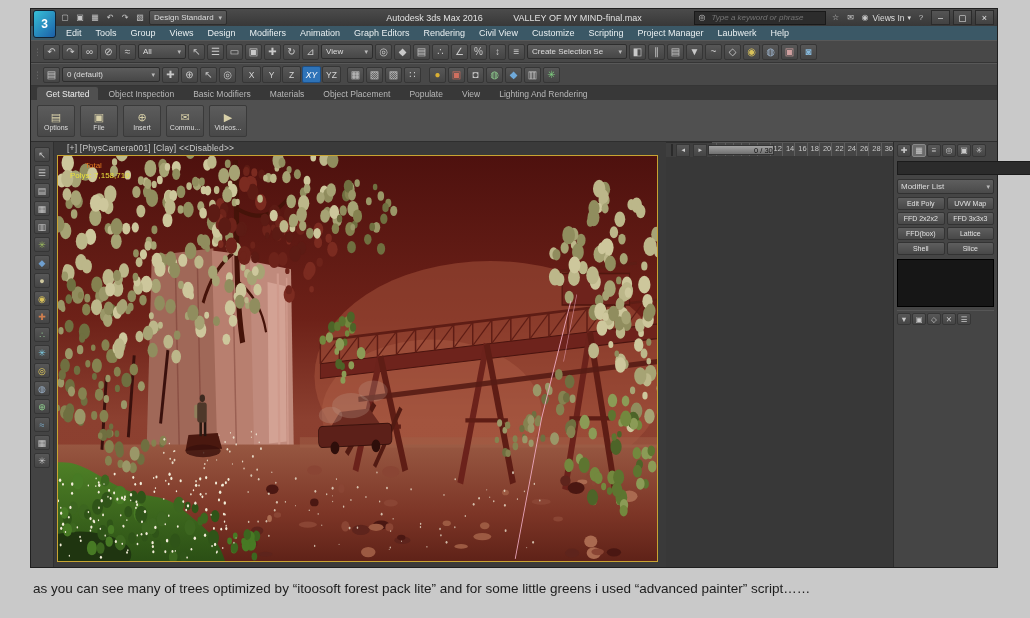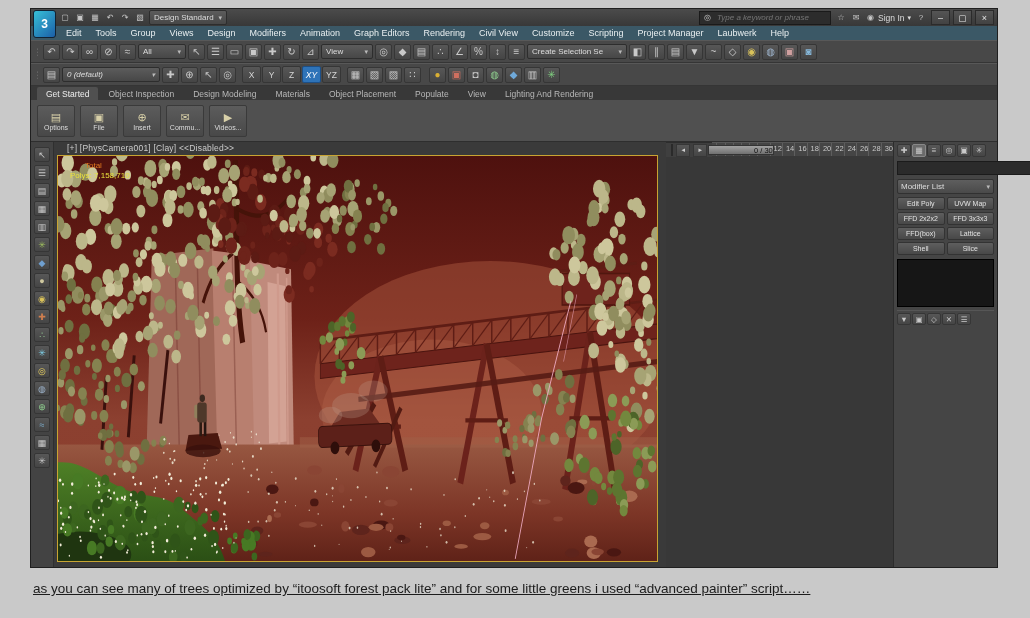--- a/index.html
+++ b/index.html
@@ -74,21 +74,21 @@
   .cp-tabs .icon.active{background:#6a6a6a;border-color:#888;}
   .cp-name-row{display:flex;gap:2px;align-items:center;margin:2px 0 3px;}
   .cp-name{flex:1;height:10px;background:#2b2b2b;border:1px solid #1b1b1b;}
   .cp-dd{display:flex;justify-content:space-between;align-items:center;background:linear-gradient(#5e5e5e,#4a4a4a);border:1px solid #313131;font-size:8px;padding:2px 3px;margin:1px 0 3px;border-radius:2px;}
   .cp-grid{display:grid;grid-template-columns:1fr 1fr;gap:2px;}
   .modbtn{background:linear-gradient(#5e5e5e,#484848);border:1px solid #333;font-size:7px;color:#e2e2e2;text-align:center;padding:2px 0;border-radius:2px;white-space:nowrap;overflow:hidden;}
   .cp-stack{height:46px;background:#161616;border:1px solid #000;margin:4px 0 3px;}
   .cp-bottom{display:flex;gap:1px;border-top:1px solid #565656;padding-top:2px;}
   .cp-bottom .icon{width:14px;height:12px;font-size:7.5px;}
 
-  .caption{position:absolute;left:33px;top:581px;font-size:13.5px;color:#1c1c1c;text-decoration:underline;}
+  .caption{position:absolute;left:33px;top:581px;font-size:13.5px;color:#1c1c1c;}
 </style>
 </head>
 <body>
 
 <div class="page">
   <div class="app">
 
     <div class="titlebar">
       <div class="applogo">3</div>
       <span class="tb-quick" style="display:flex;gap:1px;">
@@ -96,32 +96,36 @@
           <span class="icon">▣</span>
           <span class="icon">▦</span>
           <span class="icon">↶</span>
           <span class="icon">↷</span>
           <span class="icon">▧</span>
         </span>
       <span class="dd">
         <span>Design Standard</span>
         <span class="arr">▾</span>
       </span>
+      <div class="title-center">
+        <span>Autodesk 3ds Max 2016</span>
+        <span>VALLEY OF MY MIND-final.max</span>
+      </div>
       <div class="tb-right">
         <span class="searchbox">
           <span class="icon" style="width:9px;">◎</span>
           <input placeholder="Type a keyword or phrase" style="">
         </span>
         <span style="display:flex;gap:1px;">
             <span class="icon">☆</span>
             <span class="icon">✉</span>
           </span>
         <span class="signin">
           <span class="icon" style="width:9px;">◉</span>
-          <span>Sign In</span>
+          <span>Views In</span>
           <span class="arr" style="font-size:7px;">▾</span>
         </span>
         <span class="icon">?</span>
         <span class="winbtn">–</span>
         <span class="winbtn">▢</span>
         <span class="winbtn">×</span>
       </div>
     </div>
 
     <div class="menubar">
@@ -194,21 +198,21 @@
           <span class="icon" style="color: rgb(207, 159, 159);">▣</span>
           <span class="icon" style="color: rgb(134, 183, 217);">◙</span>
         </span>
     </div>
 
     <div class="toolbar">
       <span style="display:flex;gap:2px;">
           <span class="icon grip">⋮</span>
           <span class="icon">▤</span>
         </span>
-      <span class="dd" style="width:88px;justify-content:space-between;font-style:italic;">
+      <span class="dd" style="width:88px;justify-content:space-between;">
         <span>0 (default)</span>
         <span class="arr">▾</span>
       </span>
       <span style="display:flex;gap:2px;">
           <span class="icon">✚</span>
           <span class="icon">⊕</span>
           <span class="icon">↖</span>
           <span class="icon">◎</span>
         </span>
       <span class="axis-wrap">
@@ -231,21 +235,21 @@
           <span class="icon" style="color: rgb(143, 207, 143);">◍</span>
           <span class="icon" style="color: rgb(111, 169, 217);">◆</span>
           <span class="icon">▥</span>
           <span class="icon" style="color: rgb(127, 207, 127);">✳</span>
         </span>
     </div>
 
     <div class="ribbon-tabs">
         <span class="ribbon-tab active">Get Started</span>
         <span class="ribbon-tab">Object Inspection</span>
-        <span class="ribbon-tab">Design Modeling</span>
+        <span class="ribbon-tab">Basic Modifiers</span>
         <span class="ribbon-tab">Materials</span>
         <span class="ribbon-tab">Object Placement</span>
         <span class="ribbon-tab">Populate</span>
         <span class="ribbon-tab">View</span>
         <span class="ribbon-tab">Lighting And Rendering</span>
       </div>
     <div class="ribbon-body">
         <div class="ribbon-btn">
           <span class="bicon">▤</span>
           <span class="blabel">Options</span>

